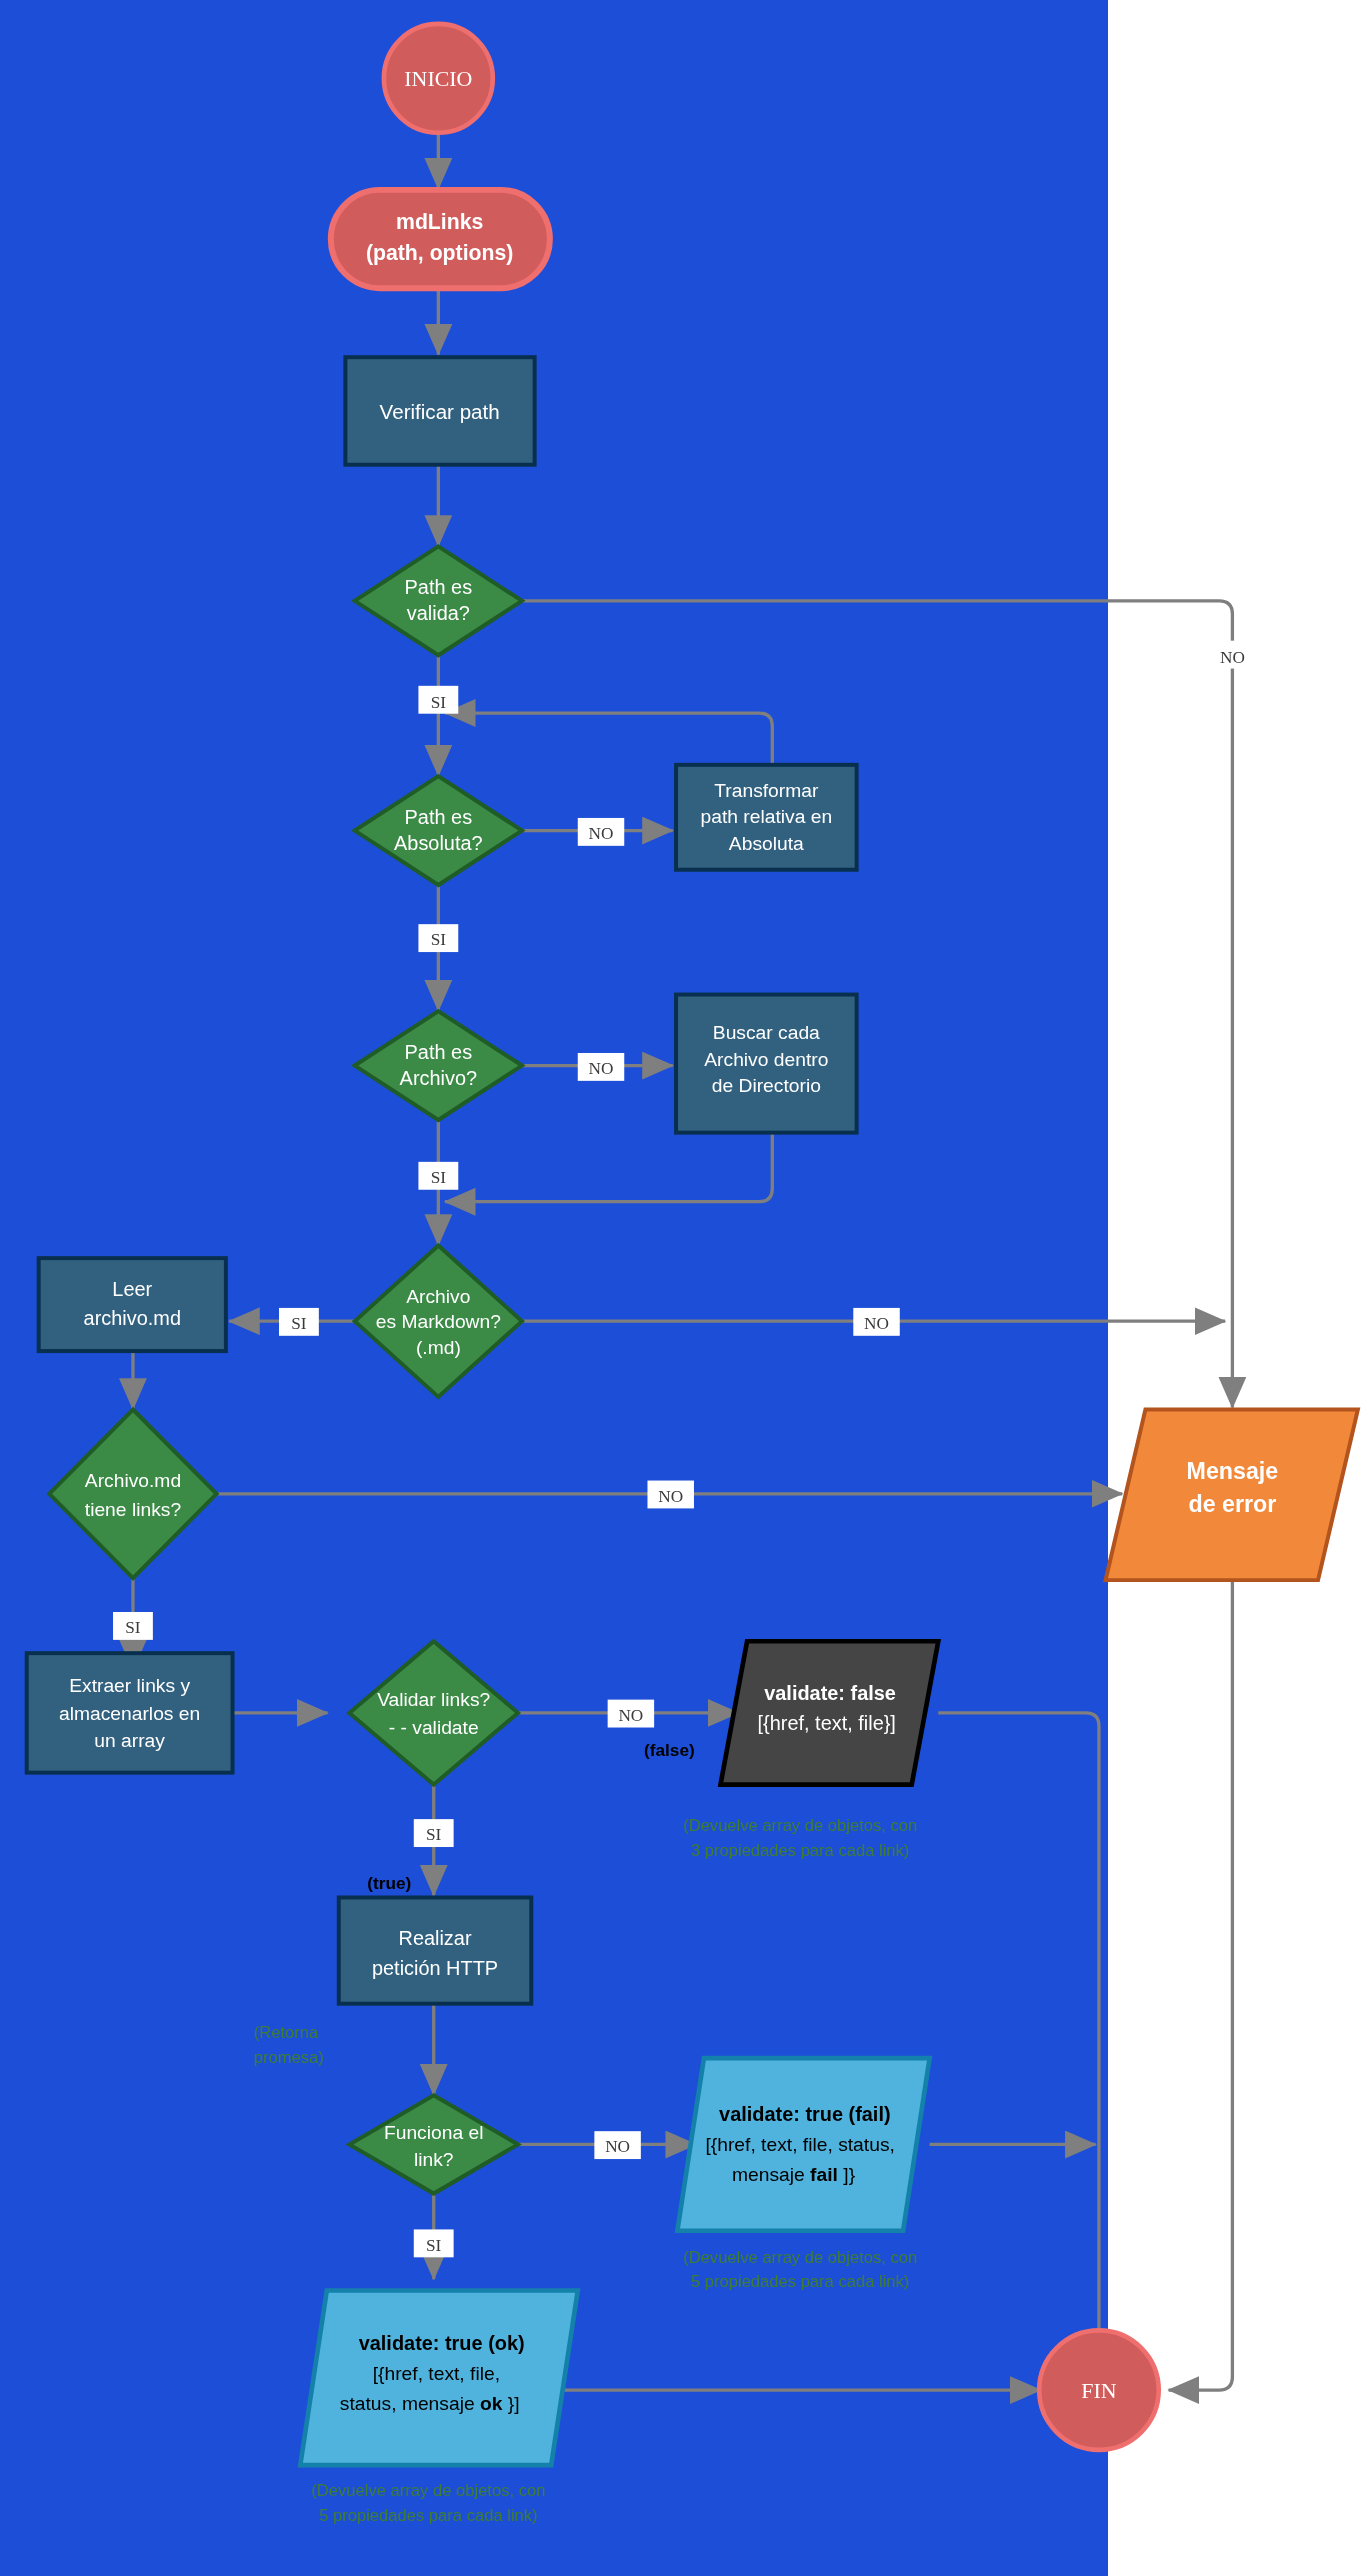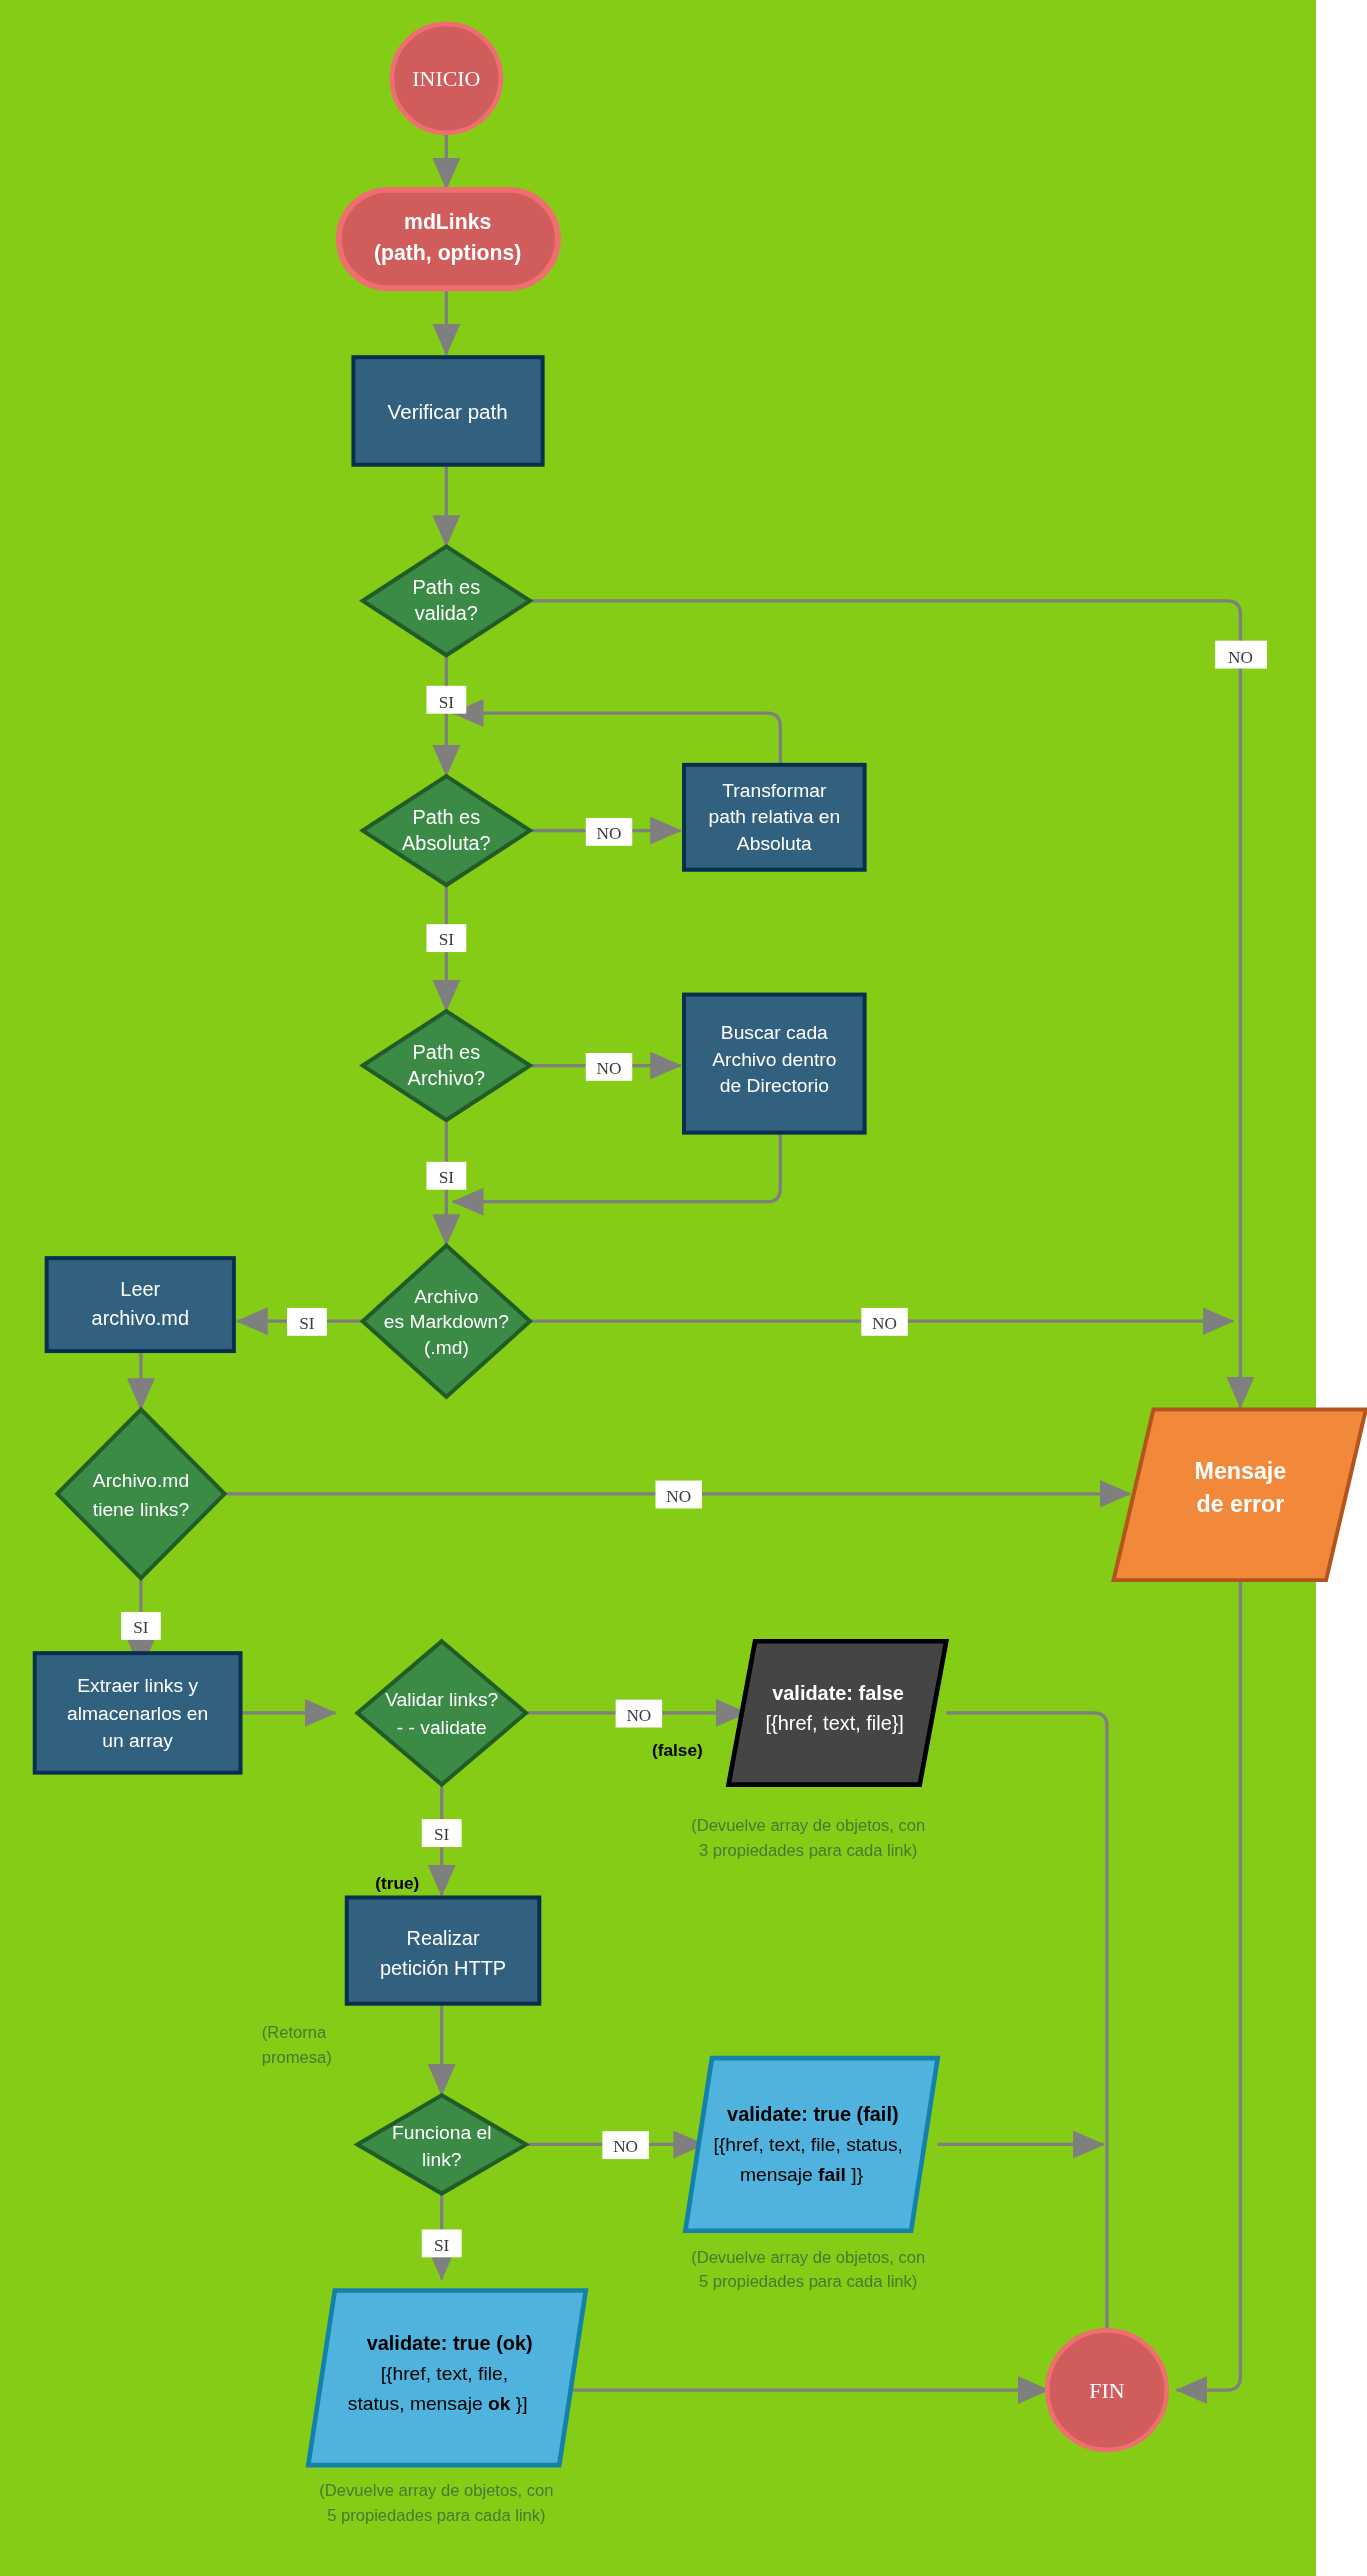--- a/index.html
+++ b/index.html
@@ -1,17 +1,17 @@
 <!DOCTYPE html>
 <html style="font-size:10.6px"><head>
 <meta charset="utf-8">
 <style>
   html,body{margin:0;padding:0;background:#ffffff;}
-  #root{position:relative;width:1308px;height:2576px;background:#84cc16;
-        font-family:"Liberation Sans",sans-serif;padding-left:8px;}
+  #root{position:relative;width:1108px;height:2576px;background:#1d4ed8;
+        font-family:"Liberation Sans",sans-serif;}
   svg{display:block;}
   .nodelabel{fill:#ffffff;font-family:"Liberation Sans",sans-serif;text-anchor:middle;}
   .edgelabel{fill:#3b3b3b;font-family:"Liberation Serif",serif;text-anchor:middle;font-size:26px;}
   .boldnote{fill:#000000;font-family:"Liberation Sans",sans-serif;font-weight:bold;text-anchor:middle;font-size:26px;}
   .greennote{fill:#3f7d32;font-family:"Liberation Sans",sans-serif;text-anchor:middle;font-size:25px;}
   .darklabel{fill:#000000;font-family:"Liberation Sans",sans-serif;text-anchor:middle;}
 </style>
 </head>
 <body>
 

